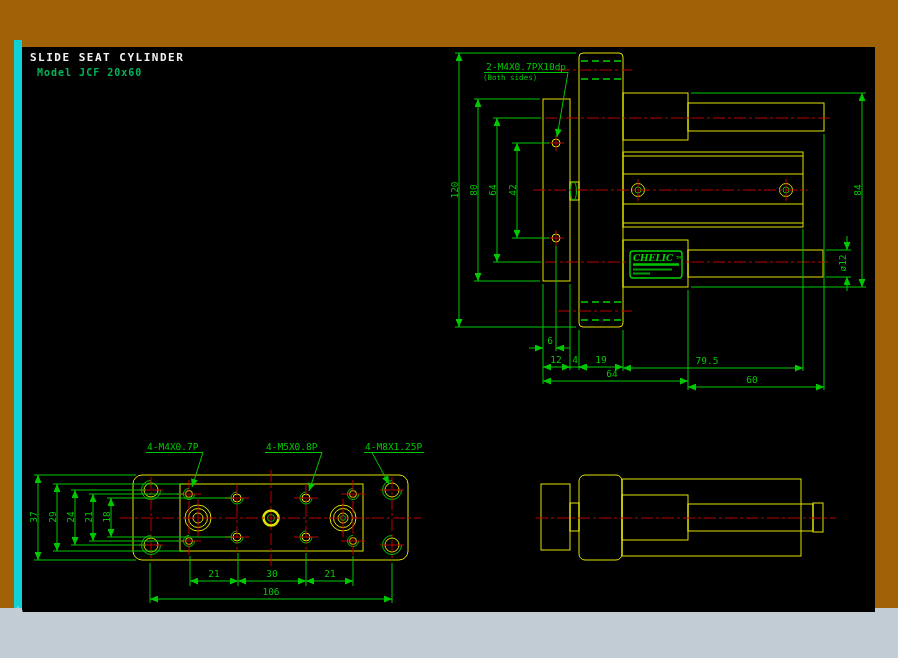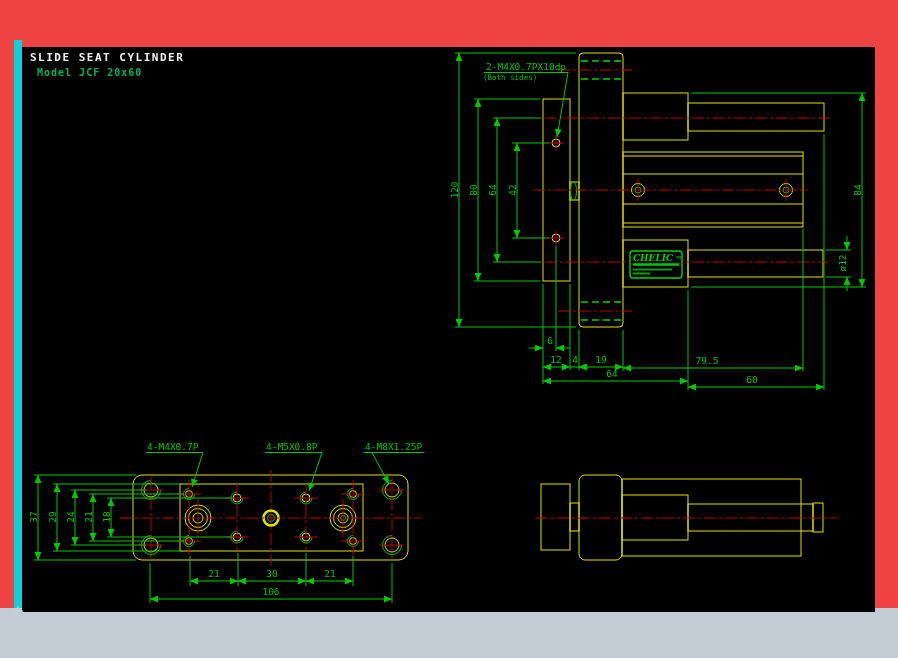--- a/index.html
+++ b/index.html
@@ -1,16 +1,16 @@
 <!DOCTYPE html>
 <html><head>
 <meta charset="utf-8">
 <style>
   html,body{margin:0;padding:0;width:898px;height:658px;overflow:hidden;background:#14F0F0;}
-  .stage{position:relative;width:898px;height:658px;background:#ef4444;}
+  .stage{position:relative;width:898px;height:658px;background:#a16207;}
   .bottom-strip{position:absolute;left:0;top:608px;width:898px;height:50px;background:#C2CCD4;}
   .leftshade{position:absolute;left:14px;top:40px;width:8px;height:570px;background:#0ED2D6;}
   svg{position:absolute;left:0;top:0;}
   .y{stroke:#E2E200;fill:none;stroke-width:1;}
   .yth{stroke:#E2E200;fill:none;stroke-width:2.6;}
   .g{stroke:#00C800;fill:none;stroke-width:1;}
   .gd{stroke:#00D400;fill:none;stroke-width:1.6;stroke-dasharray:7 4;}
   .r{stroke:#BE0000;fill:none;stroke-width:1;stroke-dasharray:12 3 3 3;}
   .rs{stroke:#BE0000;fill:none;stroke-width:1;}
   .gt{font:9.5px "DejaVu Sans Mono",monospace;fill:#00C800;}

